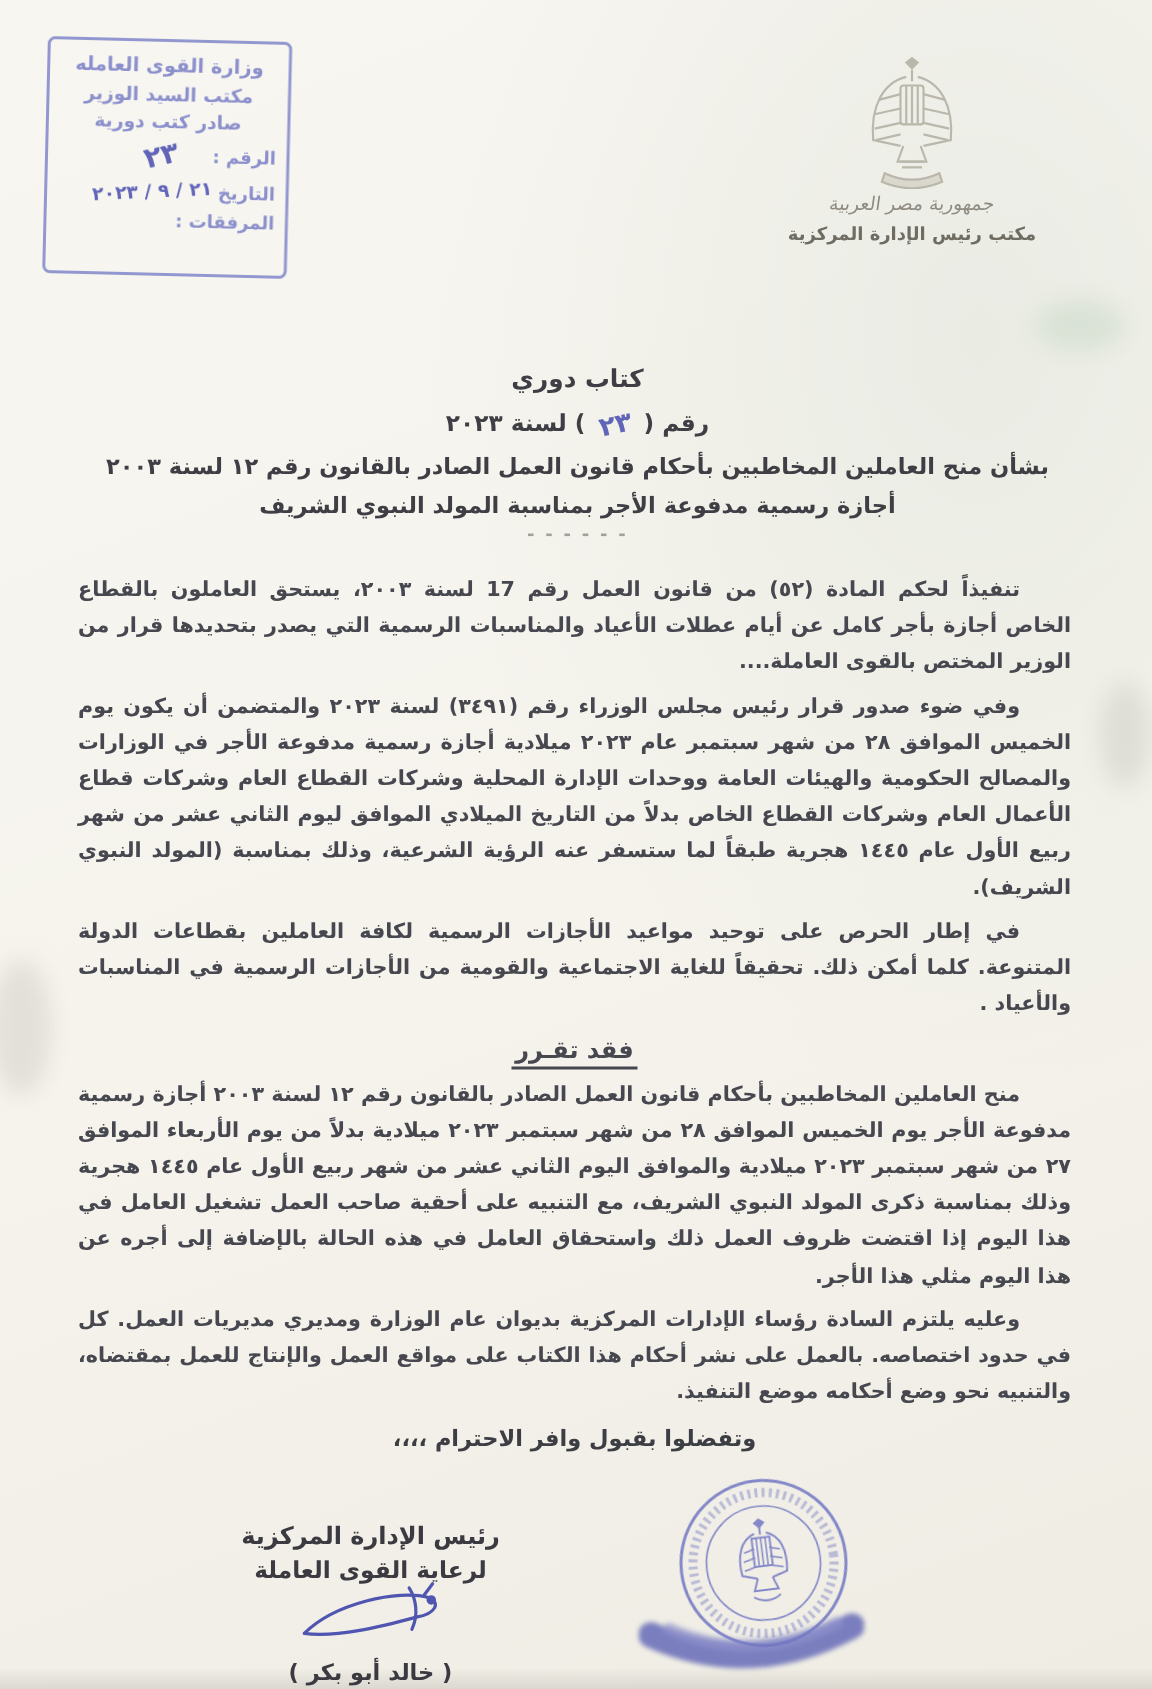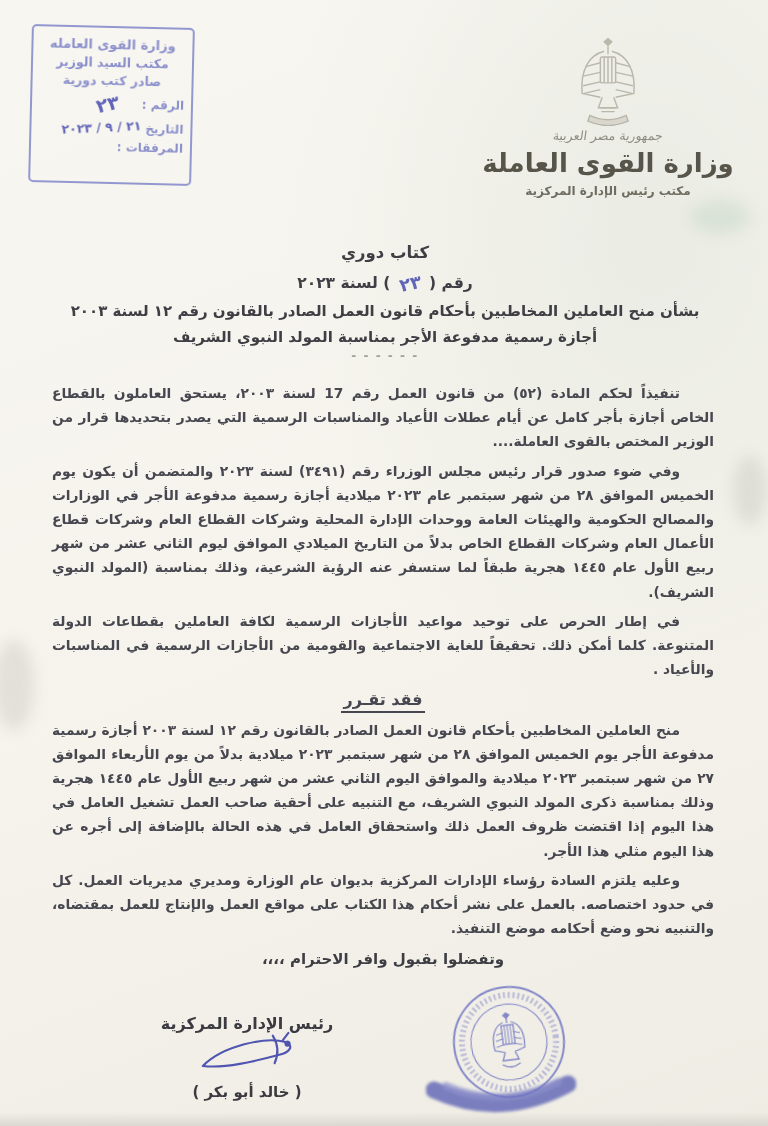--- a/index.html
+++ b/index.html
@@ -116,21 +116,20 @@
           <path d="M63 34 L48 30 M66 44 L48 40 M66 54 L48 50 M65 62 L48 58"></path>
           <rect x="32" y="24" width="16" height="27" rx="2"></rect>
           <path d="M36 24 v27 M40 24 v27 M44 24 v27"></path>
           <path d="M34 66 L30 77 h20 L46 66"></path>
           <path d="M32 77 h16 M33 81 h14"></path>
           <path d="M21 85 q19 9 38 0 l2 6 q-21 9 -42 0 z" fill="#d8d5cb"></path>
         </g>
       </svg>
     </div>
     <div class="republic">جمهورية مصر العربية</div>
-    <div class="ministry">وزارة القوى العاملة</div>
     <div class="office">مكتب رئيس الإدارة المركزية</div>
   </header>
 
   <section class="title-block">
     <div class="doc-type">كتاب دوري</div>
     <div class="doc-number">
       <span>رقم (</span>
       <span class="hand hand-num">٢٣</span>
       <span>) لسنة ٢٠٢٣</span>
     </div>
@@ -170,20 +169,21 @@
   </div>
   <div class="ink-smudge">
     <svg viewBox="0 0 150 48" width="150" height="48">
       <path d="M8 18 Q75 48 142 12" stroke="#575cb3" stroke-width="17" fill="none" stroke-linecap="round" opacity=".9"></path>
       <path d="M20 14 Q75 38 132 10" stroke="#7d81c7" stroke-width="8" fill="none" stroke-linecap="round" opacity=".7"></path>
     </svg>
   </div>
 
   <div class="sign-block">
     <div class="sign-title1">رئيس الإدارة المركزية</div>
+    <div class="sign-title2">لرعاية القوى العاملة</div>
     <svg class="signature-svg" viewBox="0 0 120 50">
       <g stroke="#4f55b0" fill="none" stroke-width="2.3" stroke-linecap="round">
         <path d="M12 38 C34 16 80 6 102 12 C112 16 106 24 94 26 C68 33 36 41 12 38"></path>
         <path d="M88 5 C93 13 95 24 90 35"></path>
         <path d="M99 10 l6 -8"></path>
         <path d="M104 16 a2.3 2.3 0 1 1 .1 0" fill="#4f55b0"></path>
       </g>
     </svg>
     <div class="sign-name">( خالد أبو بكر )</div>
   </div>

